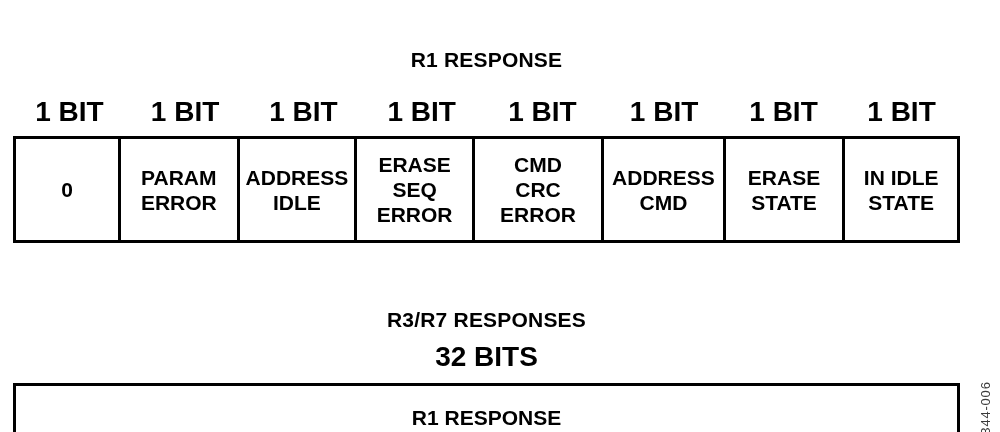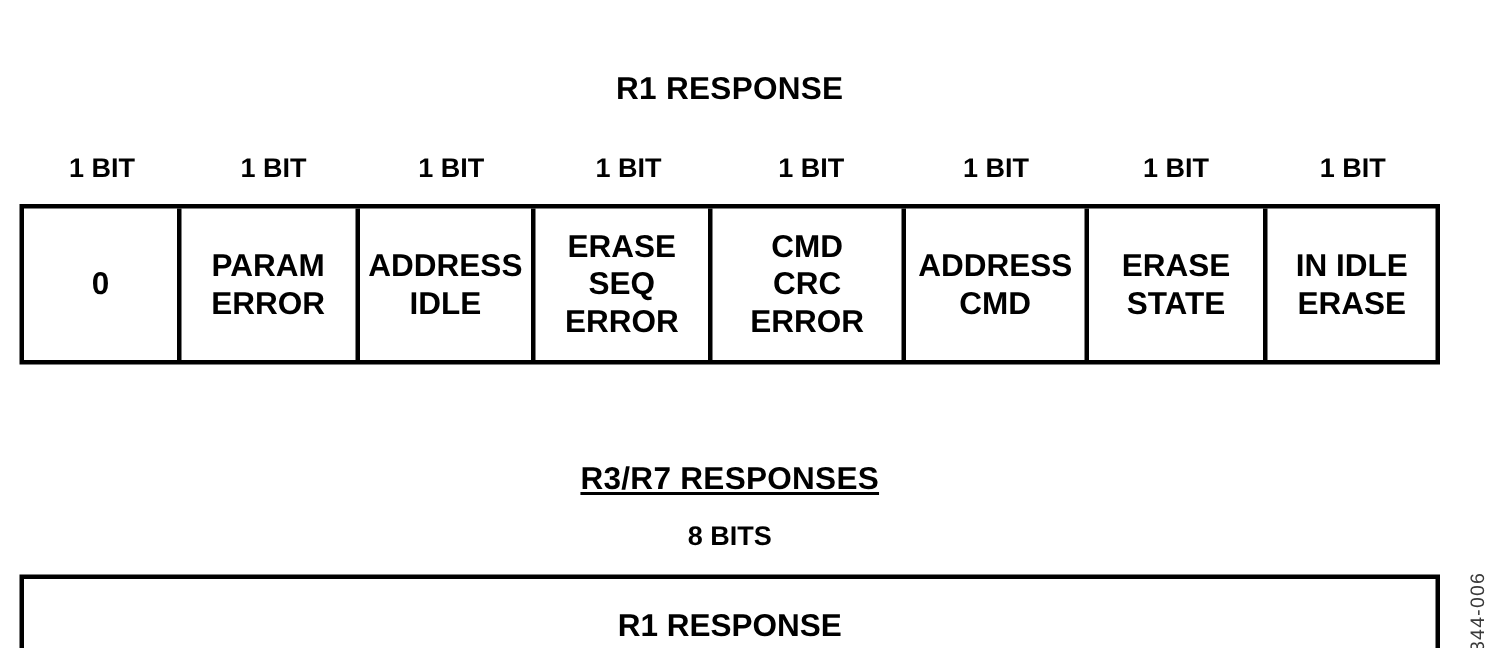--- a/index.html
+++ b/index.html
@@ -21,33 +21,33 @@
   .fig-title {
     position: absolute;
     left: 13px;
     width: 947px;
     text-align: center;
     font-size: 21px;
     line-height: 24px;
     letter-spacing: 0.2px;
   }
   .title-r1   { top: 16px; }
-  .title-r3r7 { top: 276px; text-decoration: underline; }
+  .title-r3r7 { top: 276px; }
 
   .bits-row {
     position: absolute;
     left: 13px;
     width: 947px;
     display: flex;
   }
   .bits-r1   { top: 69px; }
   .bits-r3r7 { top: 314px; }
   .bit-label {
     text-align: center;
-    font-size: 18px;
+    font-size: 28px;
     line-height: 22px;
   }
 
   .bitfield-table {
     position: absolute;
     left: 13px;
     width: 947px;
     box-sizing: border-box;
     border: 3px solid #000000;
     display: flex;
@@ -121,27 +121,27 @@
 SEQ
 ERROR</div>
     <div class="cell">CMD
 CRC
 ERROR</div>
     <div class="cell">ADDRESS
 CMD</div>
     <div class="cell">ERASE
 STATE</div>
     <div class="cell">IN IDLE
-ERASE</div>
+STATE</div>
   </div>
 
   <div class="fig-title title-r3r7">R3/R7 RESPONSES</div>
 
   <div class="bits-row bits-r3r7">
-    <div class="bit-label">8 BITS</div>
+    <div class="bit-label">32 BITS</div>
   </div>
 
   <div class="bitfield-table table-r3r7">
     <div class="cell">R1 RESPONSE</div>
   </div>
 
   <div class="fignum">15344-006</div>
 
 </div>
 

